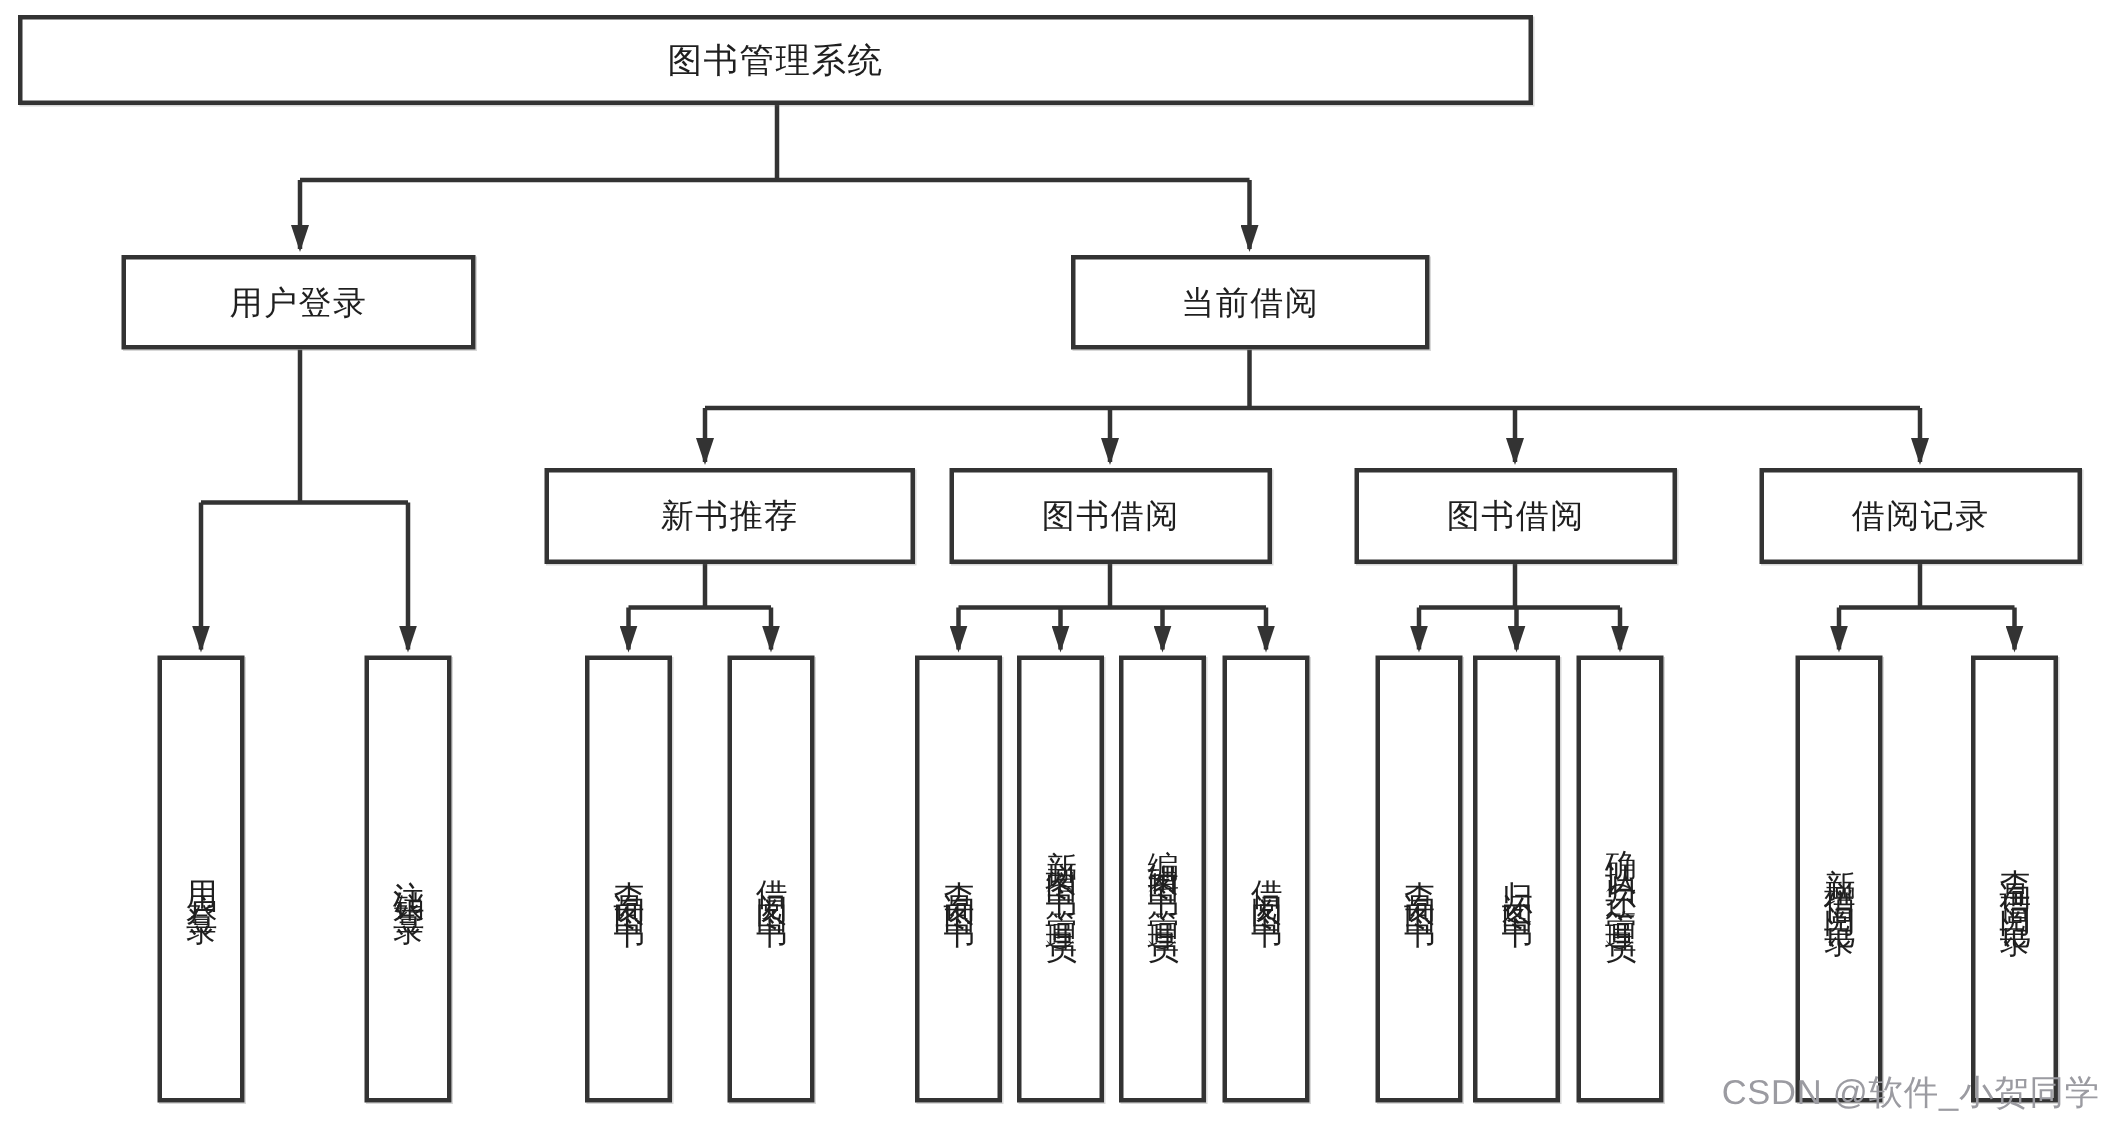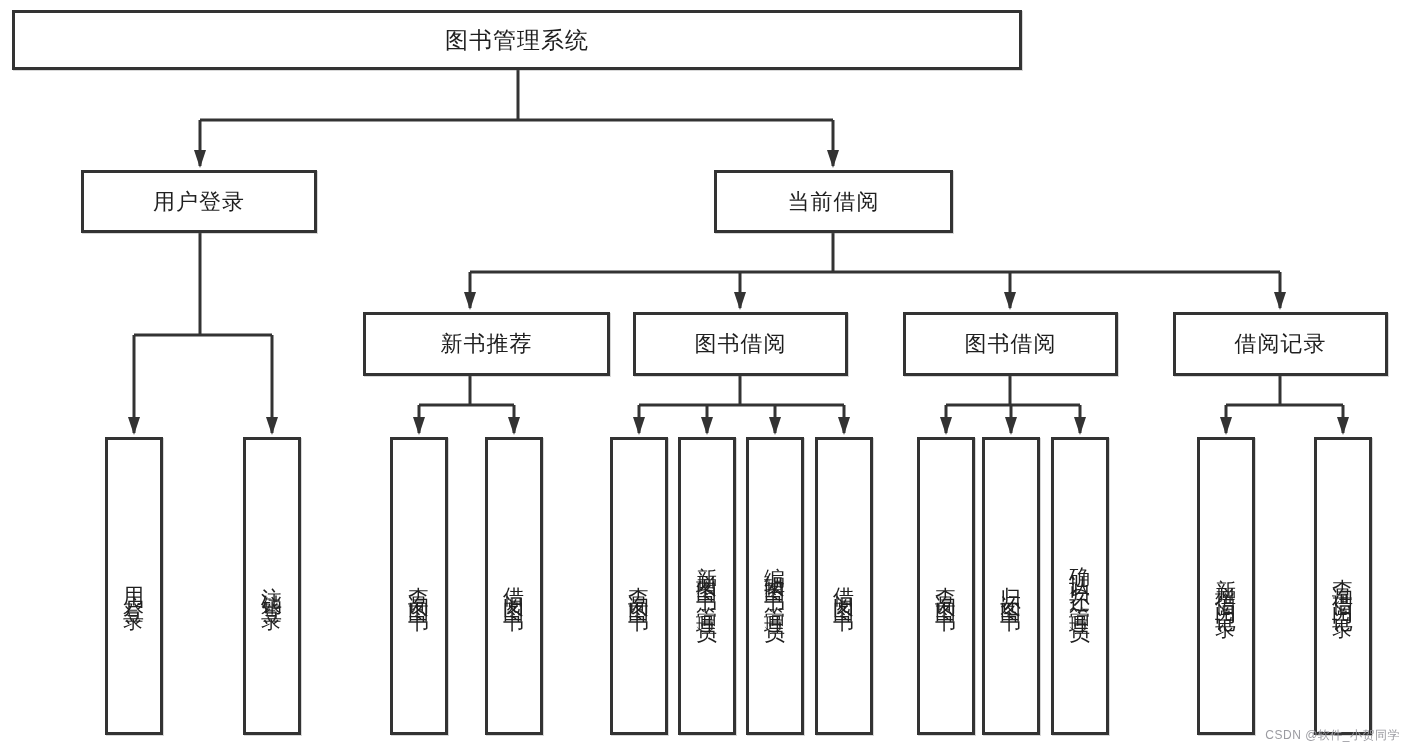--- a/index.html
+++ b/index.html
@@ -44,21 +44,21 @@
     writing-mode: vertical-rl;
     text-orientation: mixed;
     font-size: 21px;
     letter-spacing: 8px;
     line-height: 1;
   }
   .watermark {
     position: absolute;
     right: 5px;
     bottom: 3px;
-    font-size: 12px;
+    font-size: 23px;
     color: #9b9ba1;
     z-index: 2;
     letter-spacing: 0.5px;
     white-space: nowrap;
   }
 </style>
 </head>
 <body>
 
 <div class="canvas">

